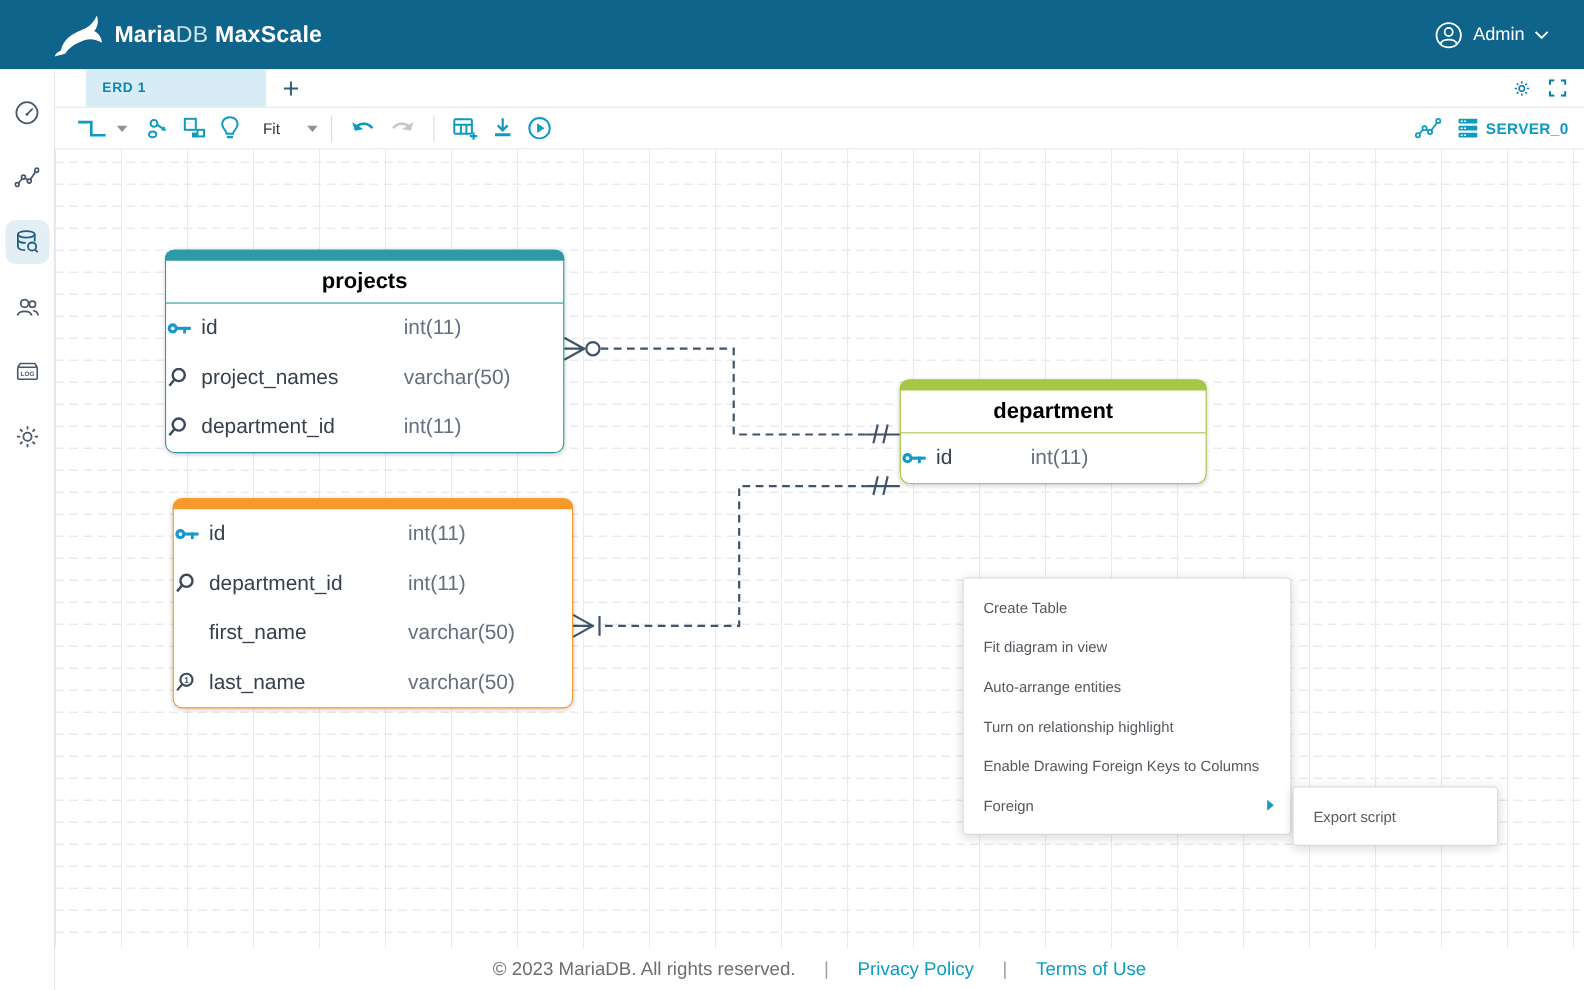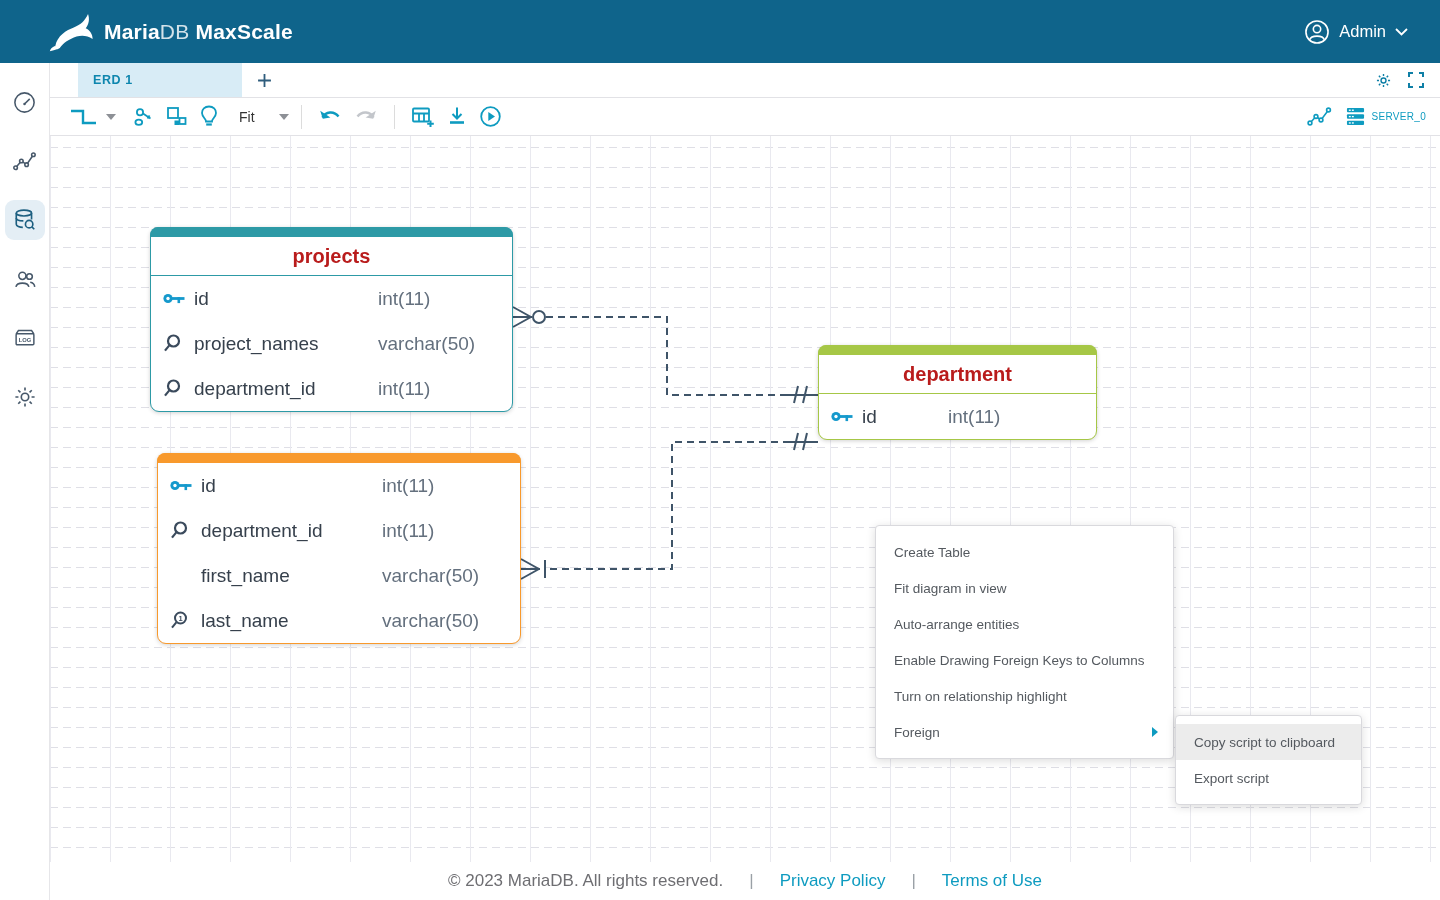--- a/index.html
+++ b/index.html
@@ -30,21 +30,21 @@
   .tabbar-right{margin-left:auto;display:flex;align-items:center;gap:16px;padding-right:16px;}
 
   
   .toolbar{position:absolute;left:50px;top:98px;width:1390px;height:38px;background:#fff;
            border-bottom:1px solid var(--border);display:flex;align-items:center;padding:0 14px 0 12px;}
   .tb{display:flex;align-items:center;justify-content:center;height:30px;padding:0 6px;cursor:pointer;}
   .tb-caret{padding:0 2px;cursor:pointer;}
   .fit{font-size:14px;color:#333;margin:0 22px 0 14px;cursor:pointer;}
   .vdiv{width:1px;height:24px;background:#dcdcdc;margin:0 10px;}
   .toolbar-right{margin-left:auto;display:flex;align-items:center;gap:14px;}
-  .server-lbl{font-size:10px;font-weight:normal;color:var(--accent);letter-spacing:.3px;}
+  .server-lbl{font-size:14px;font-weight:bold;color:var(--accent);letter-spacing:.3px;}
 
   
   .sidebar{position:absolute;left:0;top:63px;width:50px;height:837px;background:#fff;
            border-right:1px solid #e6e6e9;display:flex;flex-direction:column;align-items:center;}
   .side-item{width:40px;height:40px;border-radius:9px;display:flex;align-items:center;
              justify-content:center;margin-top:19px;cursor:pointer;}
   .side-item.active{background:#e4eef5;}
 
   
   .canvas{position:absolute;left:50px;top:136px;width:1390px;height:726px;background:#fff;
@@ -54,22 +54,22 @@
       linear-gradient(to bottom,#dfdfe6 1px,transparent 1px);
     background-size:60px 100%,13px 100%,100% 20px;
     background-position:0 0,0 0,0 11px;}
   .rel-svg{position:absolute;left:0;top:0;width:1390px;height:726px;pointer-events:none;}
 
   
   .entity{position:absolute;background:#fff;border:1px solid var(--c);border-radius:9px;
           box-shadow:0 1px 4px rgba(0,0,0,.18);cursor:grab;}
   .cap{height:10px;background:var(--c);border-radius:8px 8px 0 0;margin:-1px -1px 0 -1px;}
   .etitle{height:39px;display:flex;align-items:center;justify-content:center;
-          font-size:20px;font-weight:bold;color:#b91c1c;border-bottom:1px solid var(--c);}
-  .erow{height:45px;display:flex;align-items:center;padding:0 12px;}
+          font-size:20px;font-weight:bold;color:#000000;border-bottom:1px solid var(--c);}
+  .erow{height:45px;display:flex;align-items:center;padding:0 1px;}
   .icell{width:31px;display:flex;align-items:center;}
   .fname{font-size:19px;color:var(--ink);white-space:nowrap;}
   .ftype{font-size:19px;color:var(--type);white-space:nowrap;}
   .t-projects{--c:var(--teal);left:100px;top:91px;width:363px;}
   .t-projects .fname{flex:0 0 184px;}
   .t-employees{--c:var(--orange);left:107px;top:317px;width:364px;}
   .t-employees .fname{flex:0 0 181px;}
   .t-department{--c:var(--green);left:768px;top:209px;width:279px;}
   .t-department .fname{flex:0 0 86px;}
 
@@ -407,34 +407,33 @@
       </span>
       <span class="fname">id</span>
       <span class="ftype">int(11)</span>
     </div>
   </div>
 
   <div class="menu menu-main">
     <div class="mitem">Create Table</div>
     <div class="mitem">Fit diagram in view</div>
     <div class="mitem">Auto-arrange entities</div>
+    <div class="mitem">Turn on relationship highlight</div>
     <div class="mitem">Enable Drawing Foreign Keys to Columns</div>
-    <div class="mitem">Turn on relationship highlight</div>
     <div class="mitem">
       <span>Foreign</span>
       <span class="sub-arrow">
         <svg width="8" height="11" viewBox="0 0 8 11">
             <path d="M1 0.5 L7 5.5 L1 10.5 Z" fill="#0e9bc0"></path>
           </svg>
       </span>
     </div>
   </div>
 
   <div class="menu menu-sub">
-    <div class="mitem hl">Copy script to clipboard</div>
     <div class="mitem">Export script</div>
   </div>
 </div>
 
 <div class="footer">
   <span class="copy">© 2023 MariaDB. All rights reserved.</span>
   <span class="fsep">|</span>
   <a class="flink">Privacy Policy</a>
   <span class="fsep">|</span>
   <a class="flink">Terms of Use</a>

